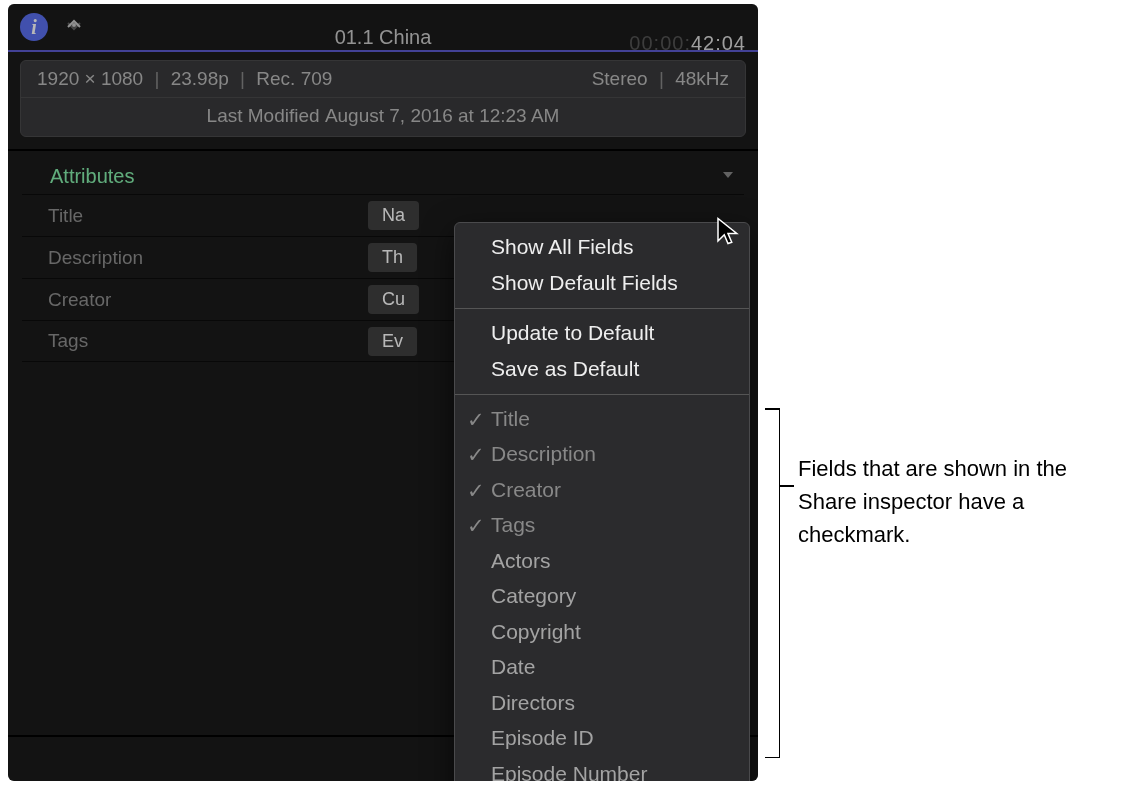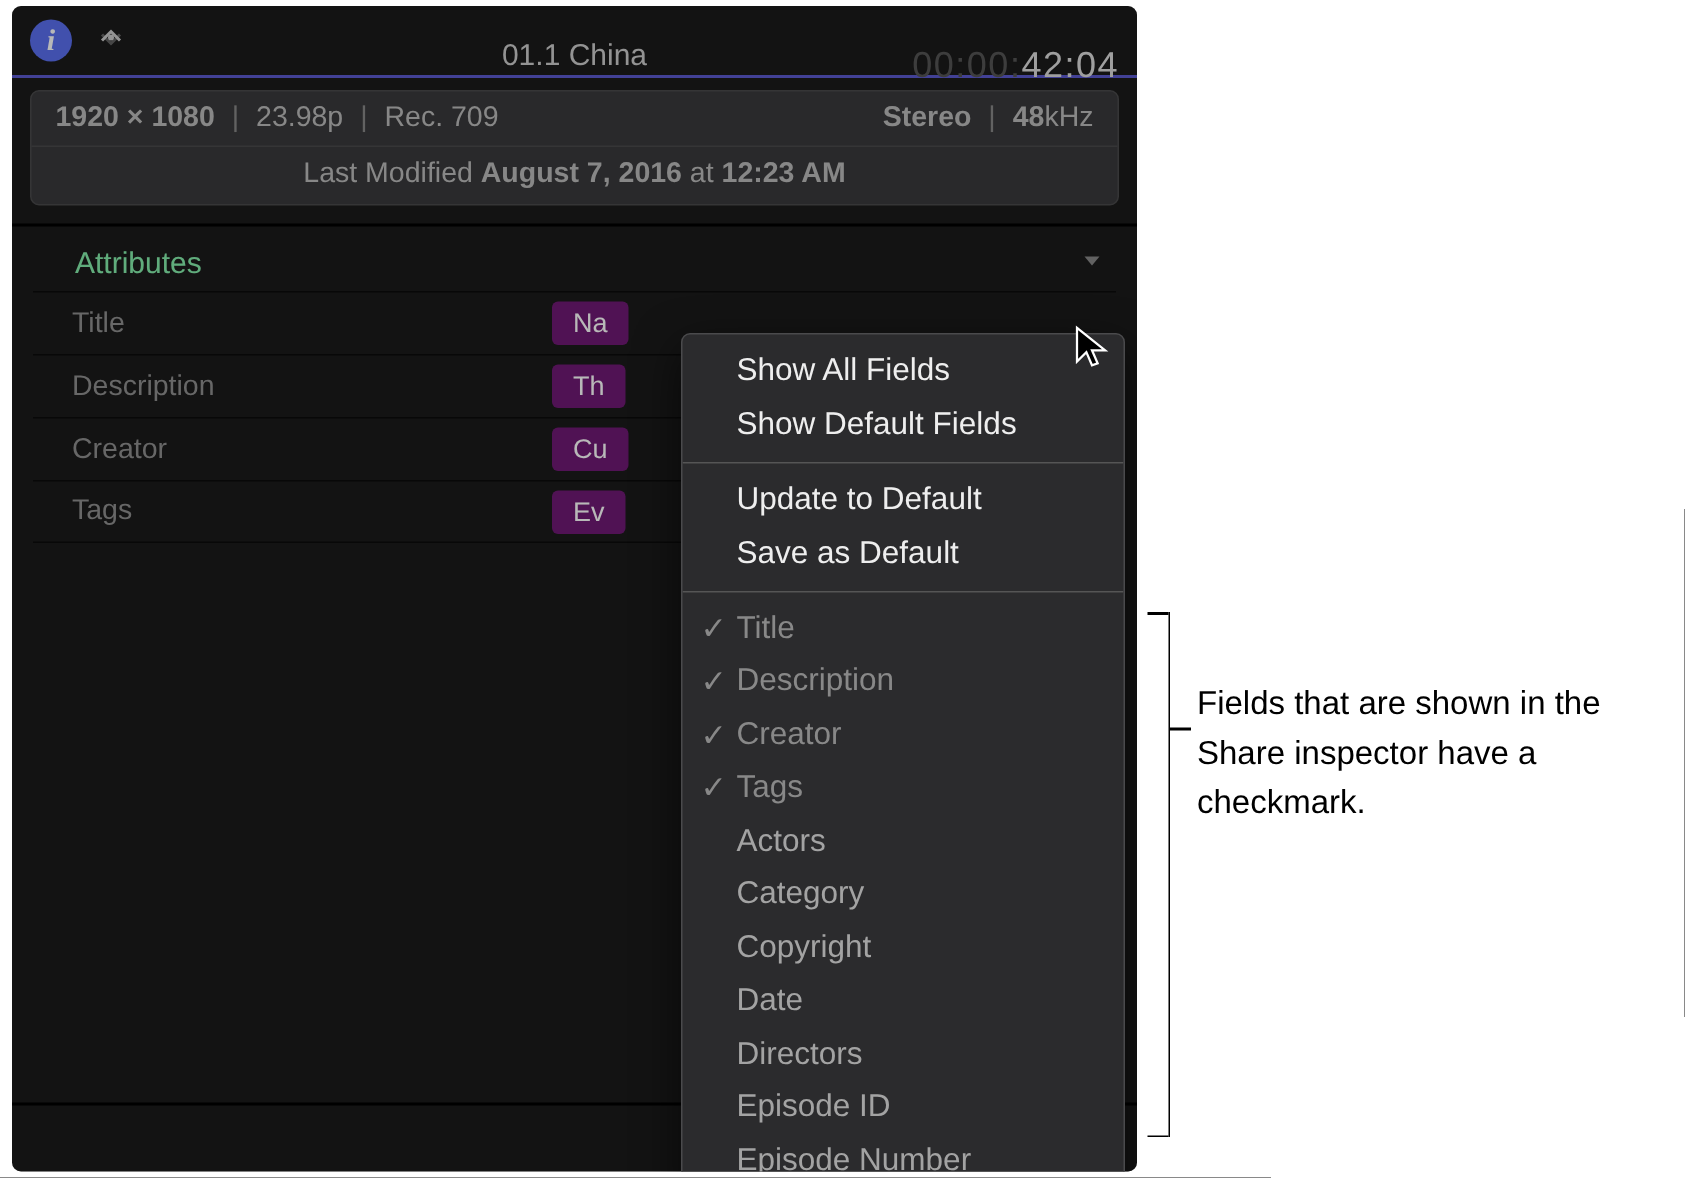--- a/index.html
+++ b/index.html
@@ -61,21 +61,21 @@
       position: absolute;
       left: 0; right: 0;
       text-align: center;
       font-size: 20px;
       color: #ccc;
       pointer-events: none;
       margin-top: 20px;
     }
     .timecode {
       margin-left: auto;
-      font-size: 24px;
+      font-size: 20px;
       letter-spacing: 1px;
       font-variant-numeric: tabular-nums;
       color: #ddd;
       margin-top: 33px;
     }
     .timecode .tc-dim {
       color: #555;
     }
     .accent-line {
       height: 2px;
@@ -99,21 +99,21 @@
     .info-card .row.bottom {
       border-top: 1px solid #4a4a4c;
       justify-content: center;
       padding-bottom: 9px;
     }
     .info-card .sep {
       color: #888;
       margin: 0 6px;
     }
     .info-card .bold {
-      font-weight: 700;
+      font-weight: 400;
       color: #bbb;
     }
     .section-divider {
       height: 2px;
       background: #000;
       margin-top: 12px;
     }
     .attributes-head {
       display: flex;
       align-items: center;
@@ -137,21 +137,21 @@
     }
     .attr-row:last-child {
       border-bottom: 1px solid #0c0c0c;
     }
     .attr-label {
       color: #8f8f8f;
       font-size: 19px;
       width: 320px;
     }
     .attr-value {
-      background: #701a75;
+      background: #404040;
       color: #fff;
       padding: 4px 14px 4px 14px;
       border-radius: 4px;
       font-size: 18px;
       min-width: 42px;
     }
     .bottom-separator {
       position: absolute;
       left: 0; right: 0;
       bottom: 44px;

